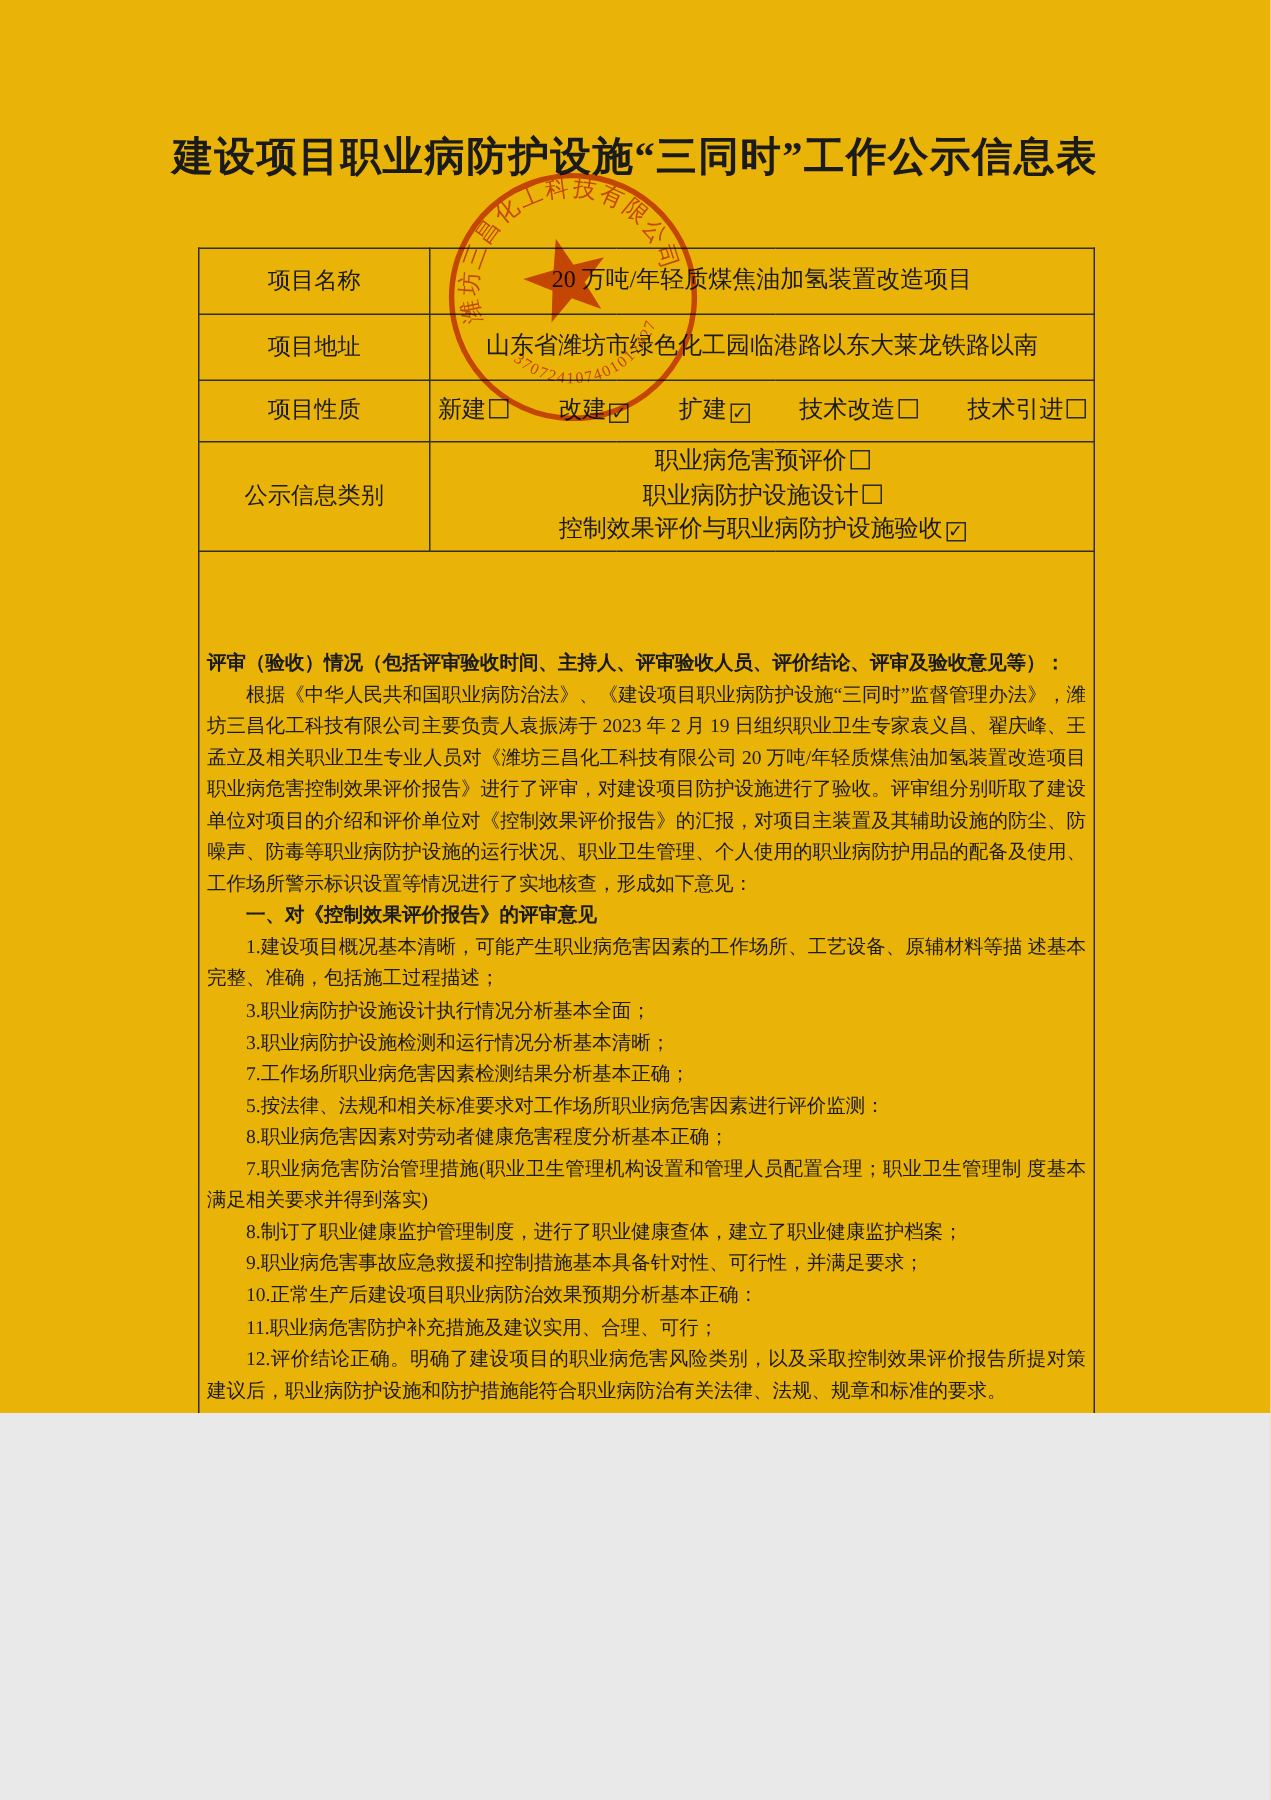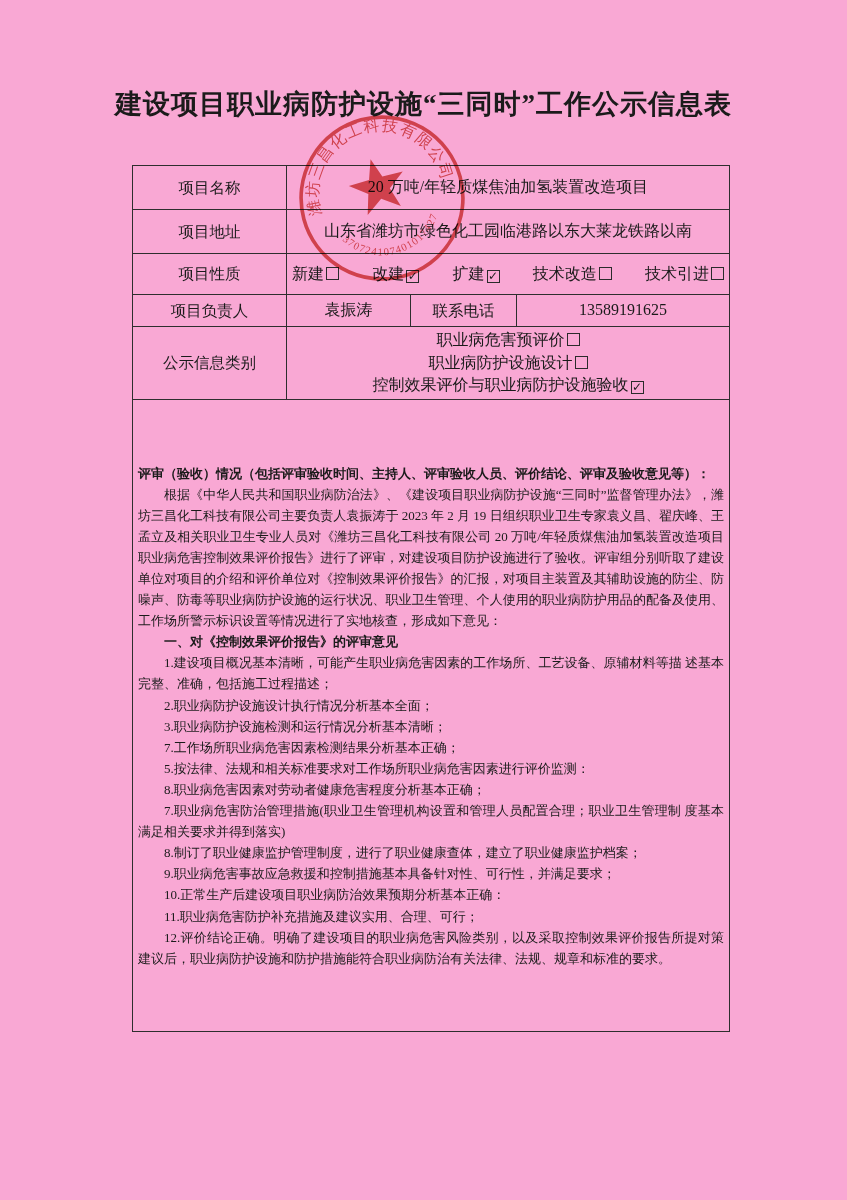--- a/index.html
+++ b/index.html
@@ -1,20 +1,20 @@
 <!DOCTYPE html>
 <html><head>
 <meta charset="utf-8">
 <style>
   * { box-sizing: border-box; }
   html,body { margin:0; padding:0; }
   body { background:#e9e9e9; font-family:"Liberation Serif","DejaVu Serif",serif; }
   .page {
-    position:relative; width:847px; height:1200px; margin:0 auto;
-    background:#f9a8d4; color:#1b1b1b; overflow:hidden;
+    position:relative; width:847px; height:942px; margin:0 auto;
+    background:#eab308; color:#1b1b1b; overflow:hidden;
   }
   .doc-title {
     position:absolute; top:86px; left:0; width:100%;
     text-align:center; font-size:27px; font-weight:bold; letter-spacing:1px;
   }
   table.main {
     position:absolute; left:132px; top:165px; width:597px;
     border-collapse:collapse; table-layout:fixed; font-size:16px;border-radius:11px;
   }
   table.main td {
@@ -71,43 +71,37 @@
       <td colspan="3">
         <div class="opt-row" id="nature-options">
               <span class="opt">新建<span class="cbx"></span></span>
               <span class="opt">改建<span class="cbx">✓</span></span>
               <span class="opt">扩建<span class="cbx">✓</span></span>
               <span class="opt">技术改造<span class="cbx"></span></span>
               <span class="opt">技术引进<span class="cbx"></span></span>
             </div>
       </td>
     </tr>
-    <tr style="height:32px">
-      <td class="lbl">项目负责人</td>
-      <td>袁振涛</td>
-      <td class="lbl">联系电话</td>
-      <td>13589191625</td>
-    </tr>
     <tr style="height:72px">
       <td class="lbl">公示信息类别</td>
       <td colspan="3" class="info-list">
         <div id="info-type-options">
               <div class="info-line">职业病危害预评价<span class="cbx"></span></div>
               <div class="info-line">职业病防护设施设计<span class="cbx"></span></div>
               <div class="info-line">控制效果评价与职业病防护设施验收<span class="cbx">✓</span></div>
             </div>
       </td>
     </tr>
     <tr>
       <td colspan="4" class="review-cell" id="review-body">
             <p class="bold">评审（验收）情况（包括评审验收时间、主持人、评审验收人员、评价结论、评审及验收意见等）：</p>
             <p class="indent">根据《中华人民共和国职业病防治法》、《建设项目职业病防护设施“三同时”监督管理办法》，潍坊三昌化工科技有限公司主要负责人袁振涛于 2023 年 2 月 19 日组织职业卫生专家袁义昌、翟庆峰、王孟立及相关职业卫生专业人员对《潍坊三昌化工科技有限公司 20 万吨/年轻质煤焦油加氢装置改造项目职业病危害控制效果评价报告》进行了评审，对建设项目防护设施进行了验收。评审组分别听取了建设单位对项目的介绍和评价单位对《控制效果评价报告》的汇报，对项目主装置及其辅助设施的防尘、防噪声、防毒等职业病防护设施的运行状况、职业卫生管理、个人使用的职业病防护用品的配备及使用、工作场所警示标识设置等情况进行了实地核查，形成如下意见：</p>
             <p class="indent bold">一、对《控制效果评价报告》的评审意见</p>
             <p class="indent">1.建设项目概况基本清晰，可能产生职业病危害因素的工作场所、工艺设备、原辅材料等描 述基本完整、准确，包括施工过程描述；</p>
-            <p class="indent">2.职业病防护设施设计执行情况分析基本全面；</p>
+            <p class="indent">3.职业病防护设施设计执行情况分析基本全面；</p>
             <p class="indent">3.职业病防护设施检测和运行情况分析基本清晰；</p>
             <p class="indent">7.工作场所职业病危害因素检测结果分析基本正确；</p>
             <p class="indent">5.按法律、法规和相关标准要求对工作场所职业病危害因素进行评价监测：</p>
             <p class="indent">8.职业病危害因素对劳动者健康危害程度分析基本正确；</p>
             <p class="indent">7.职业病危害防治管理措施(职业卫生管理机构设置和管理人员配置合理；职业卫生管理制 度基本满足相关要求并得到落实)</p>
             <p class="indent">8.制订了职业健康监护管理制度，进行了职业健康查体，建立了职业健康监护档案；</p>
             <p class="indent">9.职业病危害事故应急救援和控制措施基本具备针对性、可行性，并满足要求；</p>
             <p class="indent">10.正常生产后建设项目职业病防治效果预期分析基本正确：</p>
             <p class="indent">11.职业病危害防护补充措施及建议实用、合理、可行；</p>
             <p class="indent">12.评价结论正确。明确了建设项目的职业病危害风险类别，以及采取控制效果评价报告所提对策建议后，职业病防护设施和防护措施能符合职业病防治有关法律、法规、规章和标准的要求。</p>

